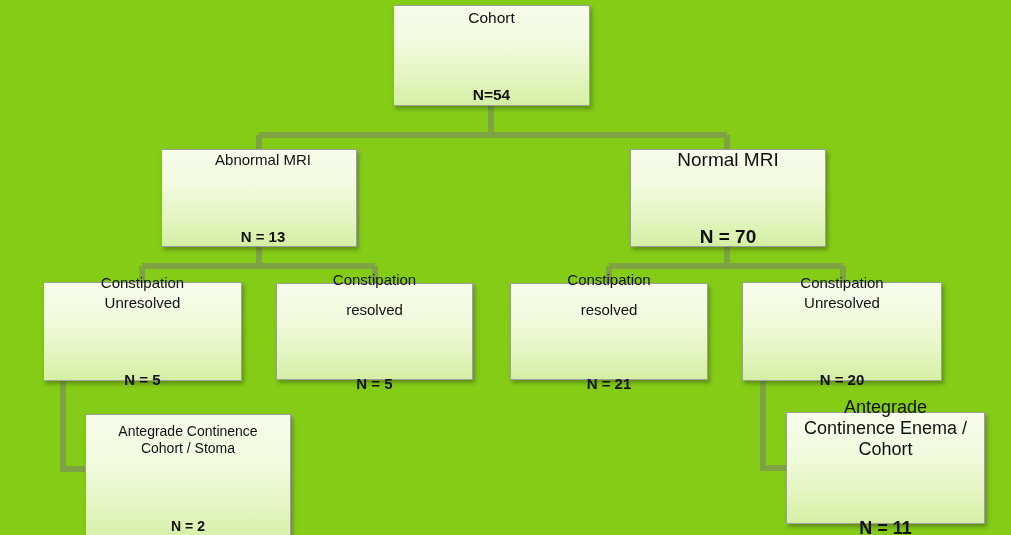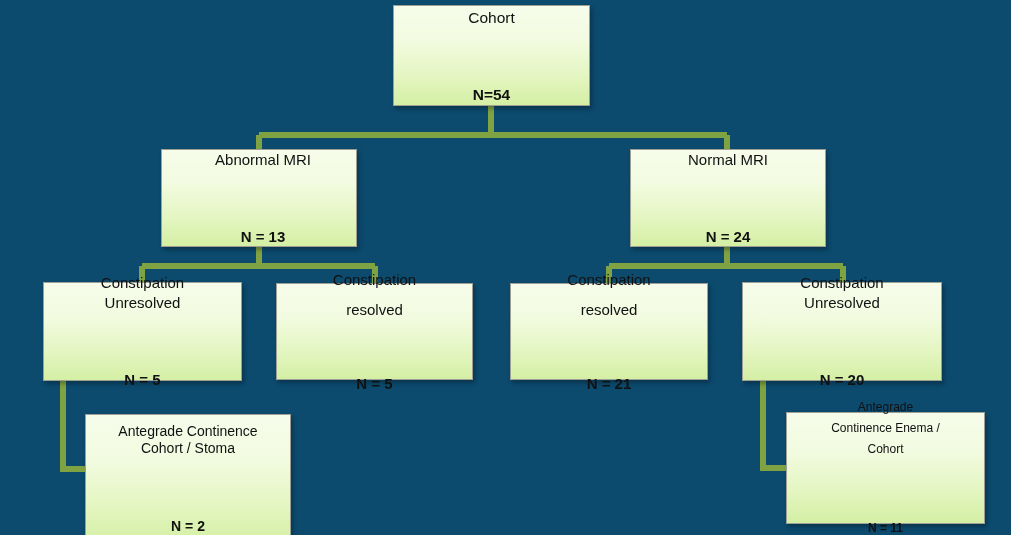--- a/index.html
+++ b/index.html
@@ -7,21 +7,21 @@
     padding: 0;
     background: #ffffff;
   }
   body {
     font-family: "Liberation Sans", sans-serif;
   }
   #flowchart {
     position: relative;
     width: 1011px;
     height: 535px;
-    background: #0c4a6e;
+    background: #84cc16;
     overflow: hidden;
   }
   #connectors {
     position: absolute;
     left: 0;
     top: 0;
     width: 1011px;
     height: 535px;
   }
   .node {
@@ -58,21 +58,21 @@
   #node-abnormal-mri {
     left: 161px; top: 149px; width: 196px; height: 98px;
     font-size: 15px;
     padding-left: 8px;
   }
   #node-abnormal-mri .title-block { margin-bottom: 14px; }
   #node-abnormal-mri .line { line-height: 19px; }
 
   #node-normal-mri {
     left: 630px; top: 149px; width: 196px; height: 98px;
-    font-size: 15px;
+    font-size: 19px;
   }
   #node-normal-mri .title-block { margin-bottom: 14px; }
   #node-normal-mri .line { line-height: 19px; }
 
   #node-abn-unresolved {
     left: 43px; top: 282px; width: 199px; height: 99px;
     font-size: 15px;
   }
   #node-abn-unresolved .title-block { margin-bottom: 13px; }
   #node-abn-unresolved .line { line-height: 20px; }
@@ -100,21 +100,21 @@
 
   #node-abn-ace {
     left: 85px; top: 414px; width: 206px; height: 130px;
     font-size: 14px;
   }
   #node-abn-ace .title-block { margin-bottom: 17px; }
   #node-abn-ace .line { line-height: 17px; }
 
   #node-nor-ace {
     left: 786px; top: 412px; width: 199px; height: 112px;
-    font-size: 12px;
+    font-size: 18px;
   }
   #node-nor-ace .title-block { margin-bottom: 14px; }
   #node-nor-ace .line { line-height: 21px; }
 
   .node .count { font-weight: bold; margin-top: 44px; }
   #node-cohort .count,
   #node-abnormal-mri .count,
   #node-normal-mri .count,
   #node-abn-unresolved .count,
   #node-abn-resolved .count,
@@ -161,21 +161,21 @@
     <div class="title-block">
       <span class="line">Abnormal MRI</span>
     </div>
     <span class="line count">N = 13</span>
   </div>
 
   <div class="node" id="node-normal-mri">
     <div class="title-block">
       <span class="line">Normal MRI</span>
     </div>
-    <span class="line count">N = 24</span>
+    <span class="line count">N = 70</span>
   </div>
 
   <div class="node" id="node-abn-unresolved">
     <div class="title-block">
       <span class="line">Constipation</span>
       <span class="line">Unresolved</span>
     </div>
     <span class="line count">N = 5</span>
   </div>
 

